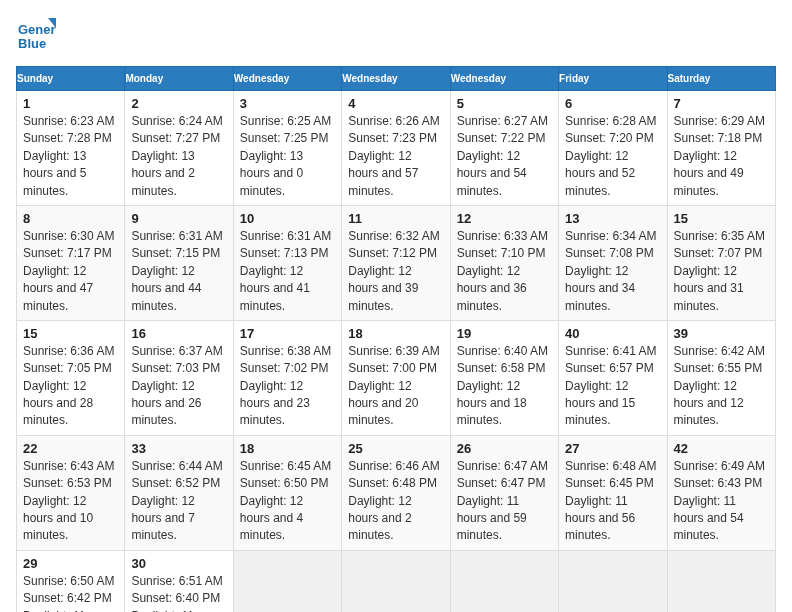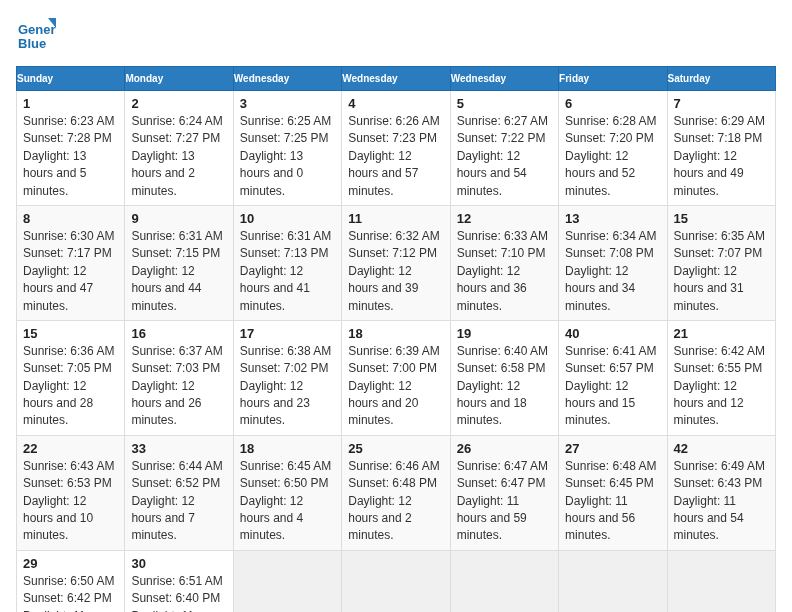--- a/index.html
+++ b/index.html
@@ -191,21 +191,21 @@
         </td>
         <td>
           <div class="day-num">19</div>
           <div class="day-info">Sunrise: 6:40 AM<br>Sunset: 6:58 PM<br>Daylight: 12 hours and 18 minutes.</div>
         </td>
         <td>
           <div class="day-num">40</div>
           <div class="day-info">Sunrise: 6:41 AM<br>Sunset: 6:57 PM<br>Daylight: 12 hours and 15 minutes.</div>
         </td>
         <td>
-          <div class="day-num">21</div>
+          <div class="day-num">39</div>
           <div class="day-info">Sunrise: 6:42 AM<br>Sunset: 6:55 PM<br>Daylight: 12 hours and 12 minutes.</div>
         </td>
       </tr>
       <tr>
         <td>
           <div class="day-num">22</div>
           <div class="day-info">Sunrise: 6:43 AM<br>Sunset: 6:53 PM<br>Daylight: 12 hours and 10 minutes.</div>
         </td>
         <td>
           <div class="day-num">33</div>

